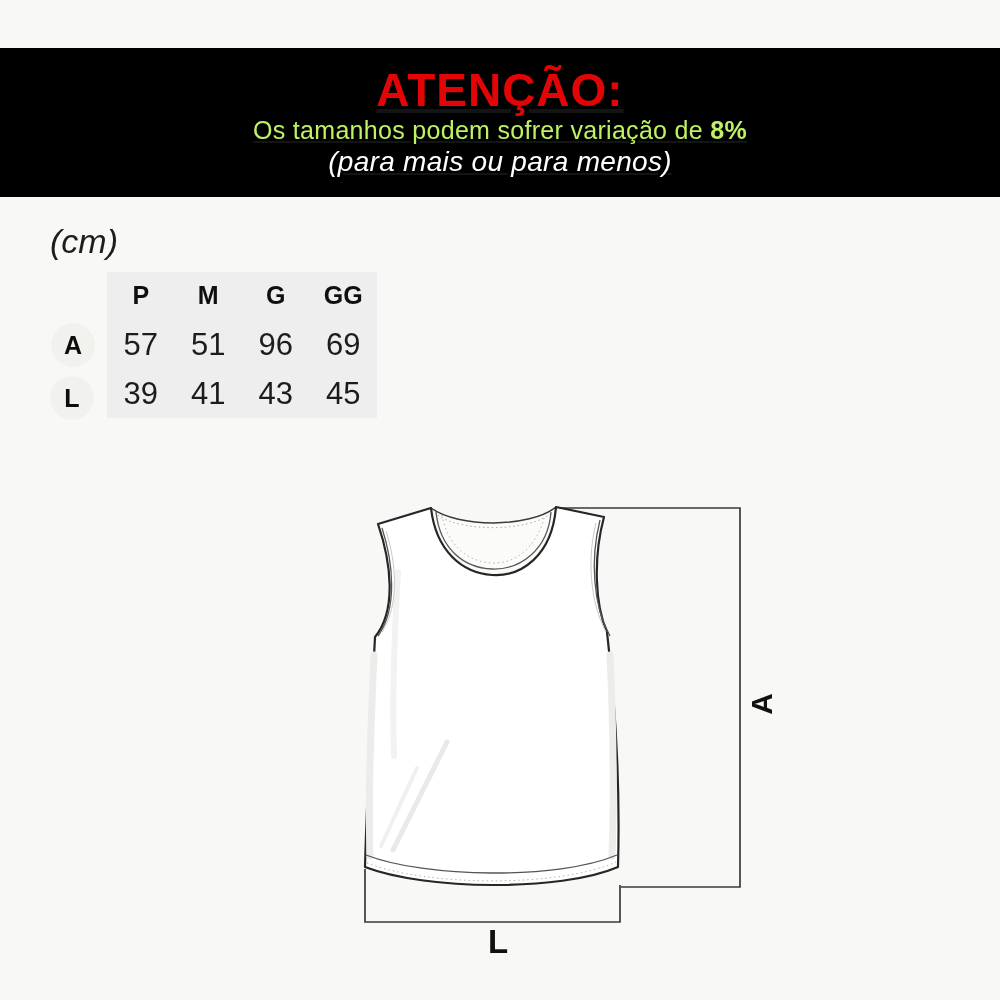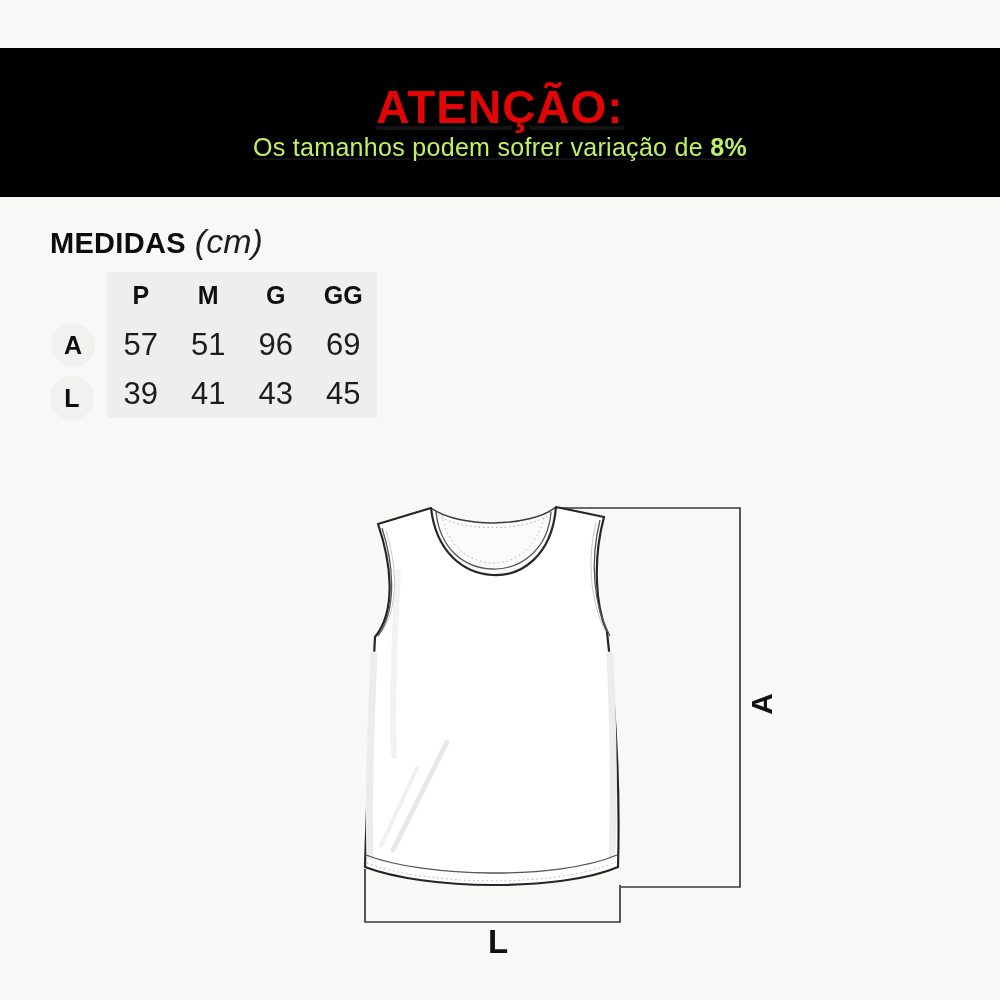--- a/index.html
+++ b/index.html
@@ -56,24 +56,24 @@
   
   .diagram-svg{position:absolute;left:0;top:0;width:1000px;height:1000px;}
   .dim-label{font-family:"Liberation Sans",sans-serif;font-weight:700;fill:#111;}
 </style>
 </head>
 <body>
 
 <header class="banner">
   <div class="banner-title">ATENÇÃO:</div>
   <div class="banner-subtitle"><span>Os tamanhos podem sofrer variação de </span><b>8%</b></div>
+  <div class="banner-note">(para mais ou para menos)</div>
 </header>
 
 <div class="measures-heading">
-  <span class="h-main">MEDIDAS</span>
   <span class="h-unit">(cm)</span>
 </div>
 
 <div class="size-table">
   <span class="th">P</span>
   <span class="th">M</span>
   <span class="th">G</span>
   <span class="th">GG</span>
   <span class="td">57</span>
   <span class="td">51</span>

